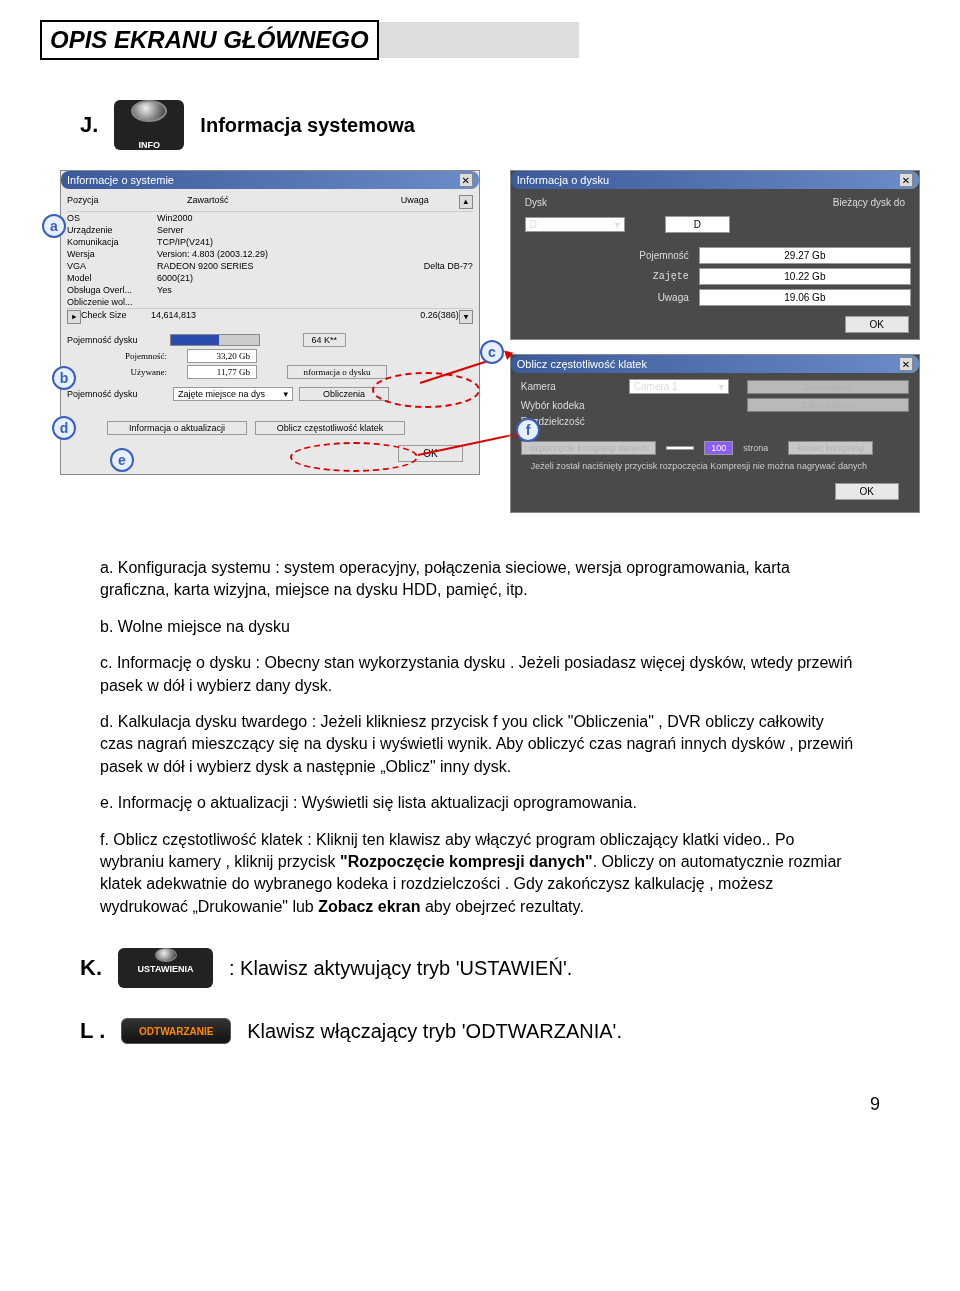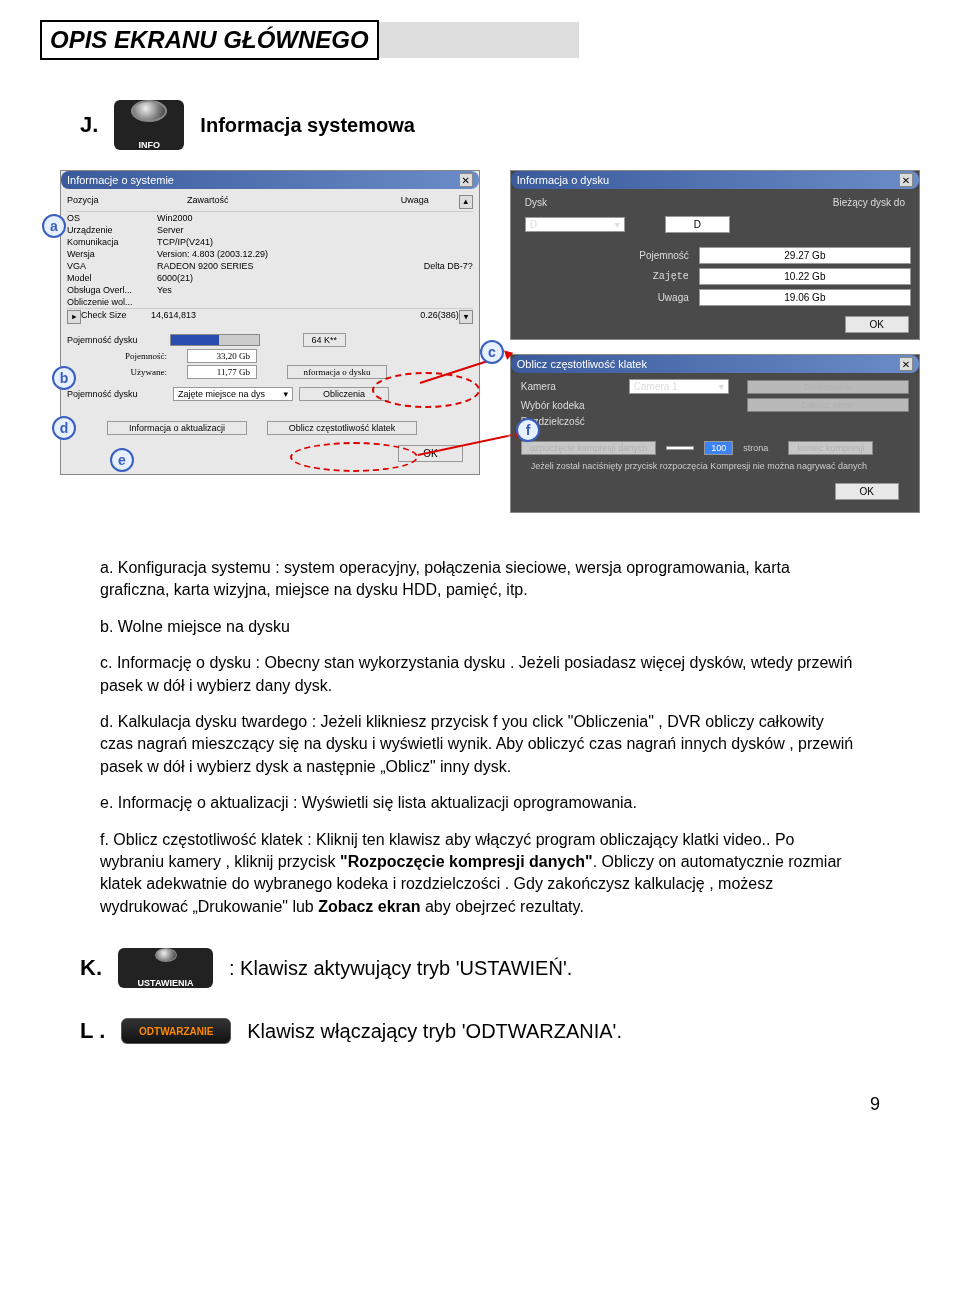--- a/index.html
+++ b/index.html
@@ -39,21 +39,21 @@
   .win2 .titlebar { background: linear-gradient(90deg, #3b5a9a, #6a8cc8); }
   .footer-row { text-align: right; padding: 6px 10px; }
   .ok-btn { display: inline-block; border: 1px solid #999; background: #e8e8e8; padding: 2px 24px; font-size: 10px; color: #000; }
   .dashed-circle { position: absolute; border: 2px dashed #d00; border-radius: 50%; z-index: 30; pointer-events: none; }
   .red-line { position: absolute; height: 2px; background: linear-gradient(90deg, #d00, #d00 90%, transparent); z-index: 25; }
   .red-line::after { content: ''; position: absolute; right: -8px; top: -4px; width: 0; height: 0; border-left: 8px solid #d00; border-top: 5px solid transparent; border-bottom: 5px solid transparent; }
   .body-list { margin: 30px 60px 30px 60px; font-size: 16px; line-height: 1.4; }
   .body-list .item { margin-bottom: 14px; }
   .body-list .indent { margin-left: 22px; }
   .kl-row { display: flex; align-items: center; gap: 16px; margin: 30px 0 0 40px; font-size: 20px; }
-  .kl-btn-box { width: 95px; height: 40px; background: #222; border-radius: 6px; display: flex; align-items: center; justify-content: space-between; color: #fff; font-size: 9px; font-weight: bold; flex-direction: column; gap: 2px; }
+  .kl-btn-box { width: 95px; height: 40px; background: #222; border-radius: 6px; display: flex; align-items: center; justify-content: flex-start; color: #fff; font-size: 9px; font-weight: bold; flex-direction: column; gap: 2px; }
   .kl-btn-box2 { width: 110px; height: 26px; background: linear-gradient(180deg, #333, #111); border-radius: 6px; display: flex; align-items: center; justify-content: center; color: #ff8800; font-size: 10px; font-weight: bold; border: 1px solid #555; }
   .oval-sm { width: 22px; height: 14px; border-radius: 50%; background: radial-gradient(circle at 40% 35%, #eee, #777 60%, #333); border: 1px solid #888; }
   .page-num { text-align: right; font-size: 18px; margin: 50px 40px 0 0; }
   .sel-row { display: flex; gap: 6px; align-items: center; font-size: 9px; margin: 4px 0; }
   .sel-row .lbl { width: 100px; }
   .sel { border: 1px solid #999; background: #fff; padding: 1px 4px; width: 120px; display: flex; justify-content: space-between; }
   .darkbody { background: #4a4a4a; }
   .hint { font-size: 9px; color: #ccc; padding: 6px 10px; }
   .scroll-up { display:inline-block; width:14px; height:14px; border:1px solid #888; background:#ddd; text-align:center; line-height:11px; font-size:9px;}
 </style>
@@ -168,21 +168,21 @@
 
           <div class="sel-row" style="margin-top:8px;">
             <span class="lbl">Pojemność dysku</span>
             <span class="sel">
                 <span>Zajęte miejsce na dys</span>
                 <span>▾</span>
               </span>
             <span class="btn-sm" style="width:90px;">Obliczenia</span>
           </div>
 
-          <div style="display:flex; gap:20px; margin:20px 0 4px 40px;">
+          <div style="display:flex; gap:8px; margin:20px 0 4px 40px;">
             <span class="btn-sm" style="width:140px;">Informacja o aktualizacji</span>
             <span class="btn-sm" style="width:150px;">Oblicz częstotliwość klatek</span>
           </div>
           <div class="footer-row"><span class="ok-btn">OK</span></div>
         </div>
       </div>
     </div>
 
     <div class="right-col">
 
@@ -231,21 +231,21 @@
             <span>Wybór kodeka</span>
               <span></span>
             <span class="btn-sm" style="opacity:0.7;">Zobacz ekran</span>
             <span>Rozdzielczość</span>
               <span></span>
               <span></span>
           </div>
           <div style="display:flex; gap:10px; align-items:center; margin-top:14px; font-size:9px; color:#ccc;">
             <span class="btn-sm" style="opacity:0.8;">ozpoczęcie kompresji danych</span>
             <span style="border:1px solid #999; background:#fff; color:#000; padding:1px 6px; width:28px;"></span>
-            <span style="border:1px solid #999; background:#3b82f6; color:#fff; padding:1px 6px;">100</span>
+            <span style="border:1px solid #999; background:#8b5cf6; color:#fff; padding:1px 6px;">100</span>
             <span>strona</span>
             <span class="btn-sm" style="opacity:0.8; margin-left:10px;">koniec kompresji</span>
           </div>
           <div class="hint">Jeżeli został naciśnięty przycisk rozpoczęcia Kompresji nie można nagrywać danych</div>
           <div class="footer-row"><span class="ok-btn">OK</span></div>
         </div>
       </div>
     </div>
   </div>
 

